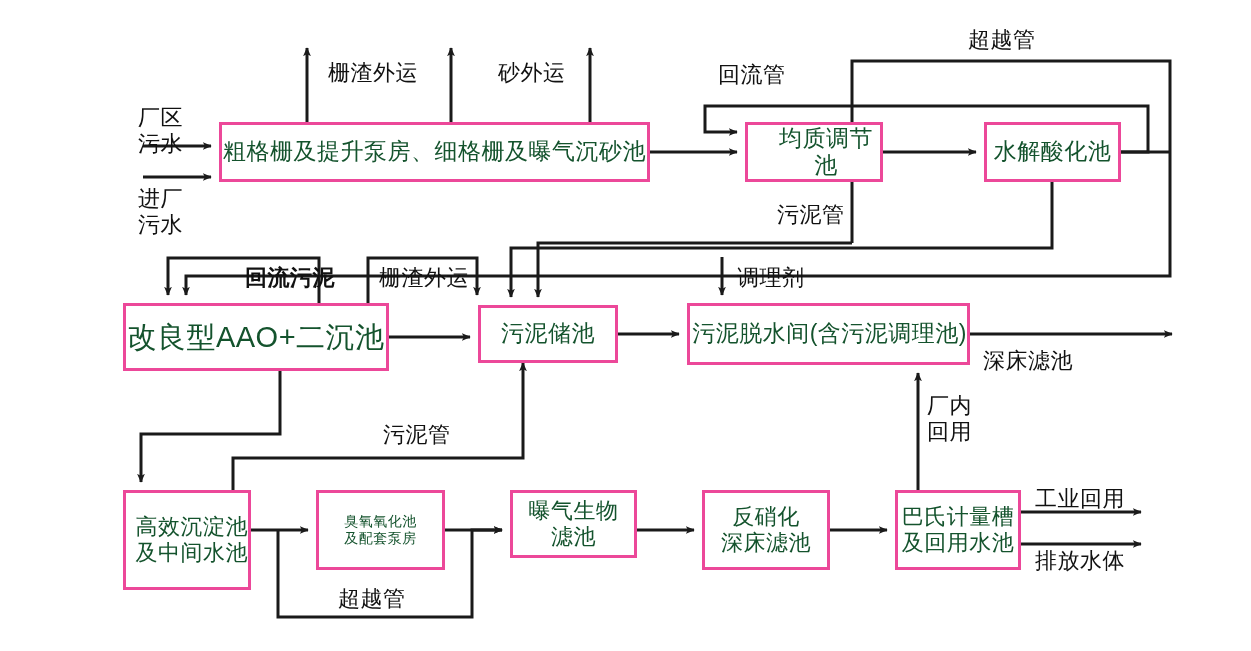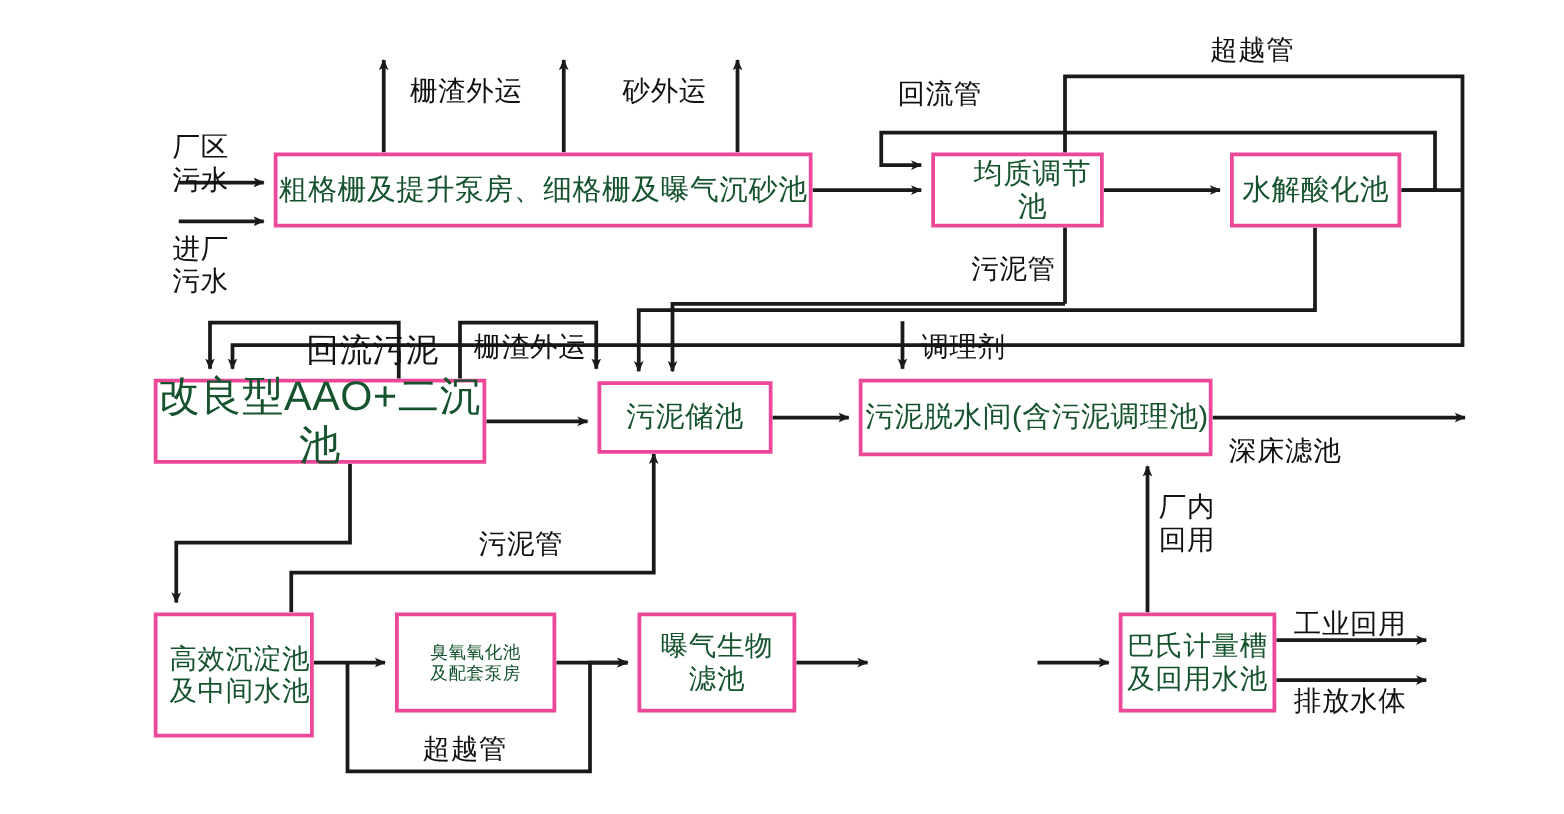--- a/index.html
+++ b/index.html
@@ -121,21 +121,21 @@
   </div>
 
   <div class="node" style="left:745px;top:122px;width:138px;height:60px;font-size:23px;padding-left:24px;">
     <span>均质调节池</span>
   </div>
 
   <div class="node" style="left:984px;top:122px;width:137px;height:60px;font-size:23px;">
     <span>水解酸化池</span>
   </div>
 
-  <div class="node" style="left:123px;top:303px;width:266px;height:68px;font-size:33px;">
+  <div class="node" style="left:123px;top:303px;width:266px;height:68px;font-size:29px;">
     <span>改良型AAO+二沉池</span>
   </div>
 
   <div class="node" style="left:478px;top:305px;width:140px;height:58px;font-size:23px;">
     <span>污泥储池</span>
   </div>
 
   <div class="node" style="left:687px;top:303px;width:283px;height:62px;font-size:23px;justify-content:flex-end;">
     <span>污泥脱水间(含污泥调理池)</span>
   </div>
@@ -143,41 +143,45 @@
   <div class="node multiline" style="left:123px;top:490px;width:128px;height:100px;font-size:22px;white-space:pre-line;justify-content:flex-end;">
     <span>高效沉淀池
 及中间水池</span>
   </div>
 
   <div class="node multiline" style="left:316px;top:490px;width:129px;height:80px;font-size:14px;white-space:pre-line;">
     <span>臭氧氧化池
 及配套泵房</span>
   </div>
 
-  <div class="node multiline" style="left:510px;top:490px;width:127px;height:80px;font-size:22px;white-space:pre-line;">
+  <div class="node multiline" style="left:510px;top:490px;width:127px;height:68px;font-size:22px;white-space:pre-line;">
     <span>曝气生物
 滤池</span>
   </div>
 
+  <div class="node multiline" style="left:702px;top:490px;width:128px;height:80px;font-size:22px;white-space:pre-line;">
+    <span>反硝化
+深床滤池</span>
+  </div>
 
   <div class="node multiline" style="left:895px;top:490px;width:126px;height:80px;font-size:22px;white-space:pre-line;">
     <span>巴氏计量槽
 及回用水池</span>
   </div>
 
   <div class="lbl" style="left:138px;top:105px;font-size:22px;white-space:pre-line;">厂区
 污水</div>
   <div class="lbl" style="left:138px;top:186px;font-size:22px;white-space:pre-line;">进厂
 污水</div>
   <div class="lbl" style="left:328px;top:60px;font-size:22px;">栅渣外运</div>
   <div class="lbl" style="left:498px;top:60px;font-size:22px;">砂外运</div>
   <div class="lbl" style="left:718px;top:62px;font-size:22px;">回流管</div>
   <div class="lbl" style="left:968px;top:27px;font-size:22px;">超越管</div>
   <div class="lbl" style="left:777px;top:202px;font-size:22px;">污泥管</div>
-  <div class="lbl" style="left:245px;top:265px;font-size:26px;">回流污泥</div>
+  <div class="lbl" style="left:245px;top:265px;font-size:22px;font-weight:bold;">回流污泥</div>
   <div class="lbl" style="left:379px;top:265px;font-size:22px;">栅渣外运</div>
   <div class="lbl" style="left:737px;top:265px;font-size:22px;">调理剂</div>
   <div class="lbl" style="left:983px;top:348px;font-size:22px;">深床滤池</div>
   <div class="lbl" style="left:383px;top:422px;font-size:22px;">污泥管</div>
   <div class="lbl" style="left:927px;top:393px;font-size:22px;white-space:pre-line;">厂内
 回用</div>
   <div class="lbl" style="left:338px;top:586px;font-size:22px;">超越管</div>
   <div class="lbl" style="left:1035px;top:486px;font-size:22px;">工业回用</div>
   <div class="lbl" style="left:1035px;top:548px;font-size:22px;">排放水体</div>
 

